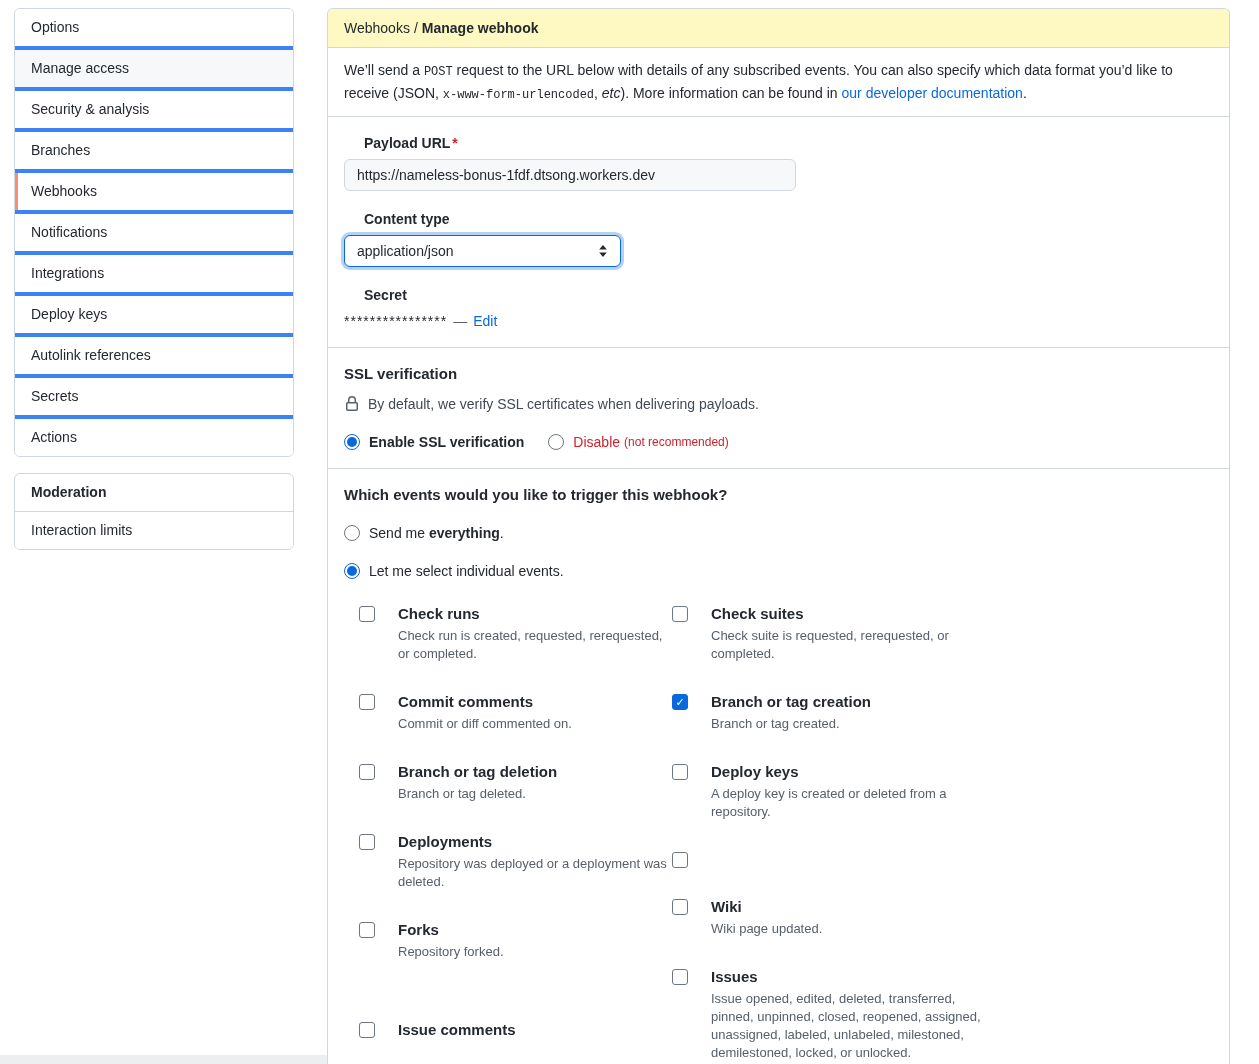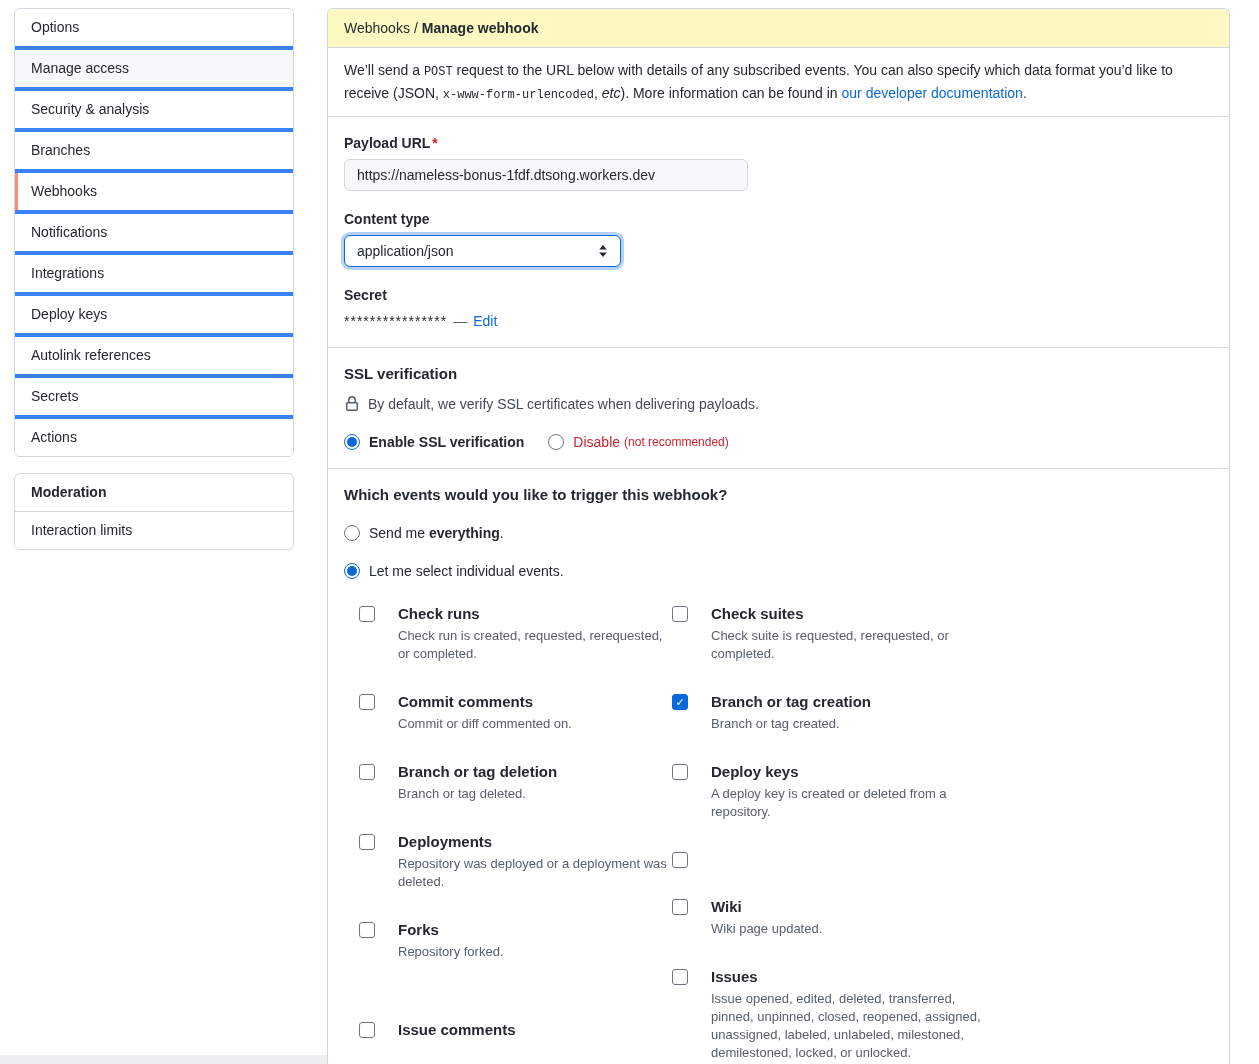--- a/index.html
+++ b/index.html
@@ -35,24 +35,24 @@
   .box-header .crumb-link { color: #24292f; text-decoration: none; cursor: pointer; }
   .box-header .crumb-sep { color: #24292f; margin: 0 4px; }
   .box-header .crumb-current { font-weight: 700; }
 
   .box-desc { padding: 12px 16px 10px 16px; line-height: 21px; border-bottom: 1px solid #d0d7de; }
   .code { font-family: "Liberation Mono", "DejaVu Sans Mono", monospace; font-size: 12px; }
   .italic { font-style: italic; }
   .link { color: #0969da; text-decoration: none; cursor: pointer; }
 
   .form-section { padding: 16px; border-bottom: 1px solid #d0d7de; }
-  .field-label { font-weight: 700; line-height: 20px; margin-bottom: 6px; display: block; }
+  .field-label { font-weight: 700; line-height: 20px; margin-bottom: 6px; display: block; margin-left: 20px; }
   .required { color: #cf222e; margin-left: 2px; }
   .text-input {
-    width: 404px; height: 32px; padding: 5px 12px; font: inherit; color: #24292f;
+    width: 452px; height: 32px; padding: 5px 12px; font: inherit; color: #24292f;
     background: #f6f8fa; border: 1px solid #d0d7de; border-radius: 6px; outline: none;
   }
   .field-group { margin-top: 18px; }
   .select {
     width: 277px; height: 32px; background: #fff; border: 1px solid #0969da;
     border-radius: 6px; box-shadow: 0 0 0 3px rgba(9,105,218,0.3);
     display: flex; align-items: center; justify-content: space-between;
     padding: 0 12px; cursor: pointer;
   }
   .caret-updown { display: inline-flex; flex-direction: column; line-height: 0; }

